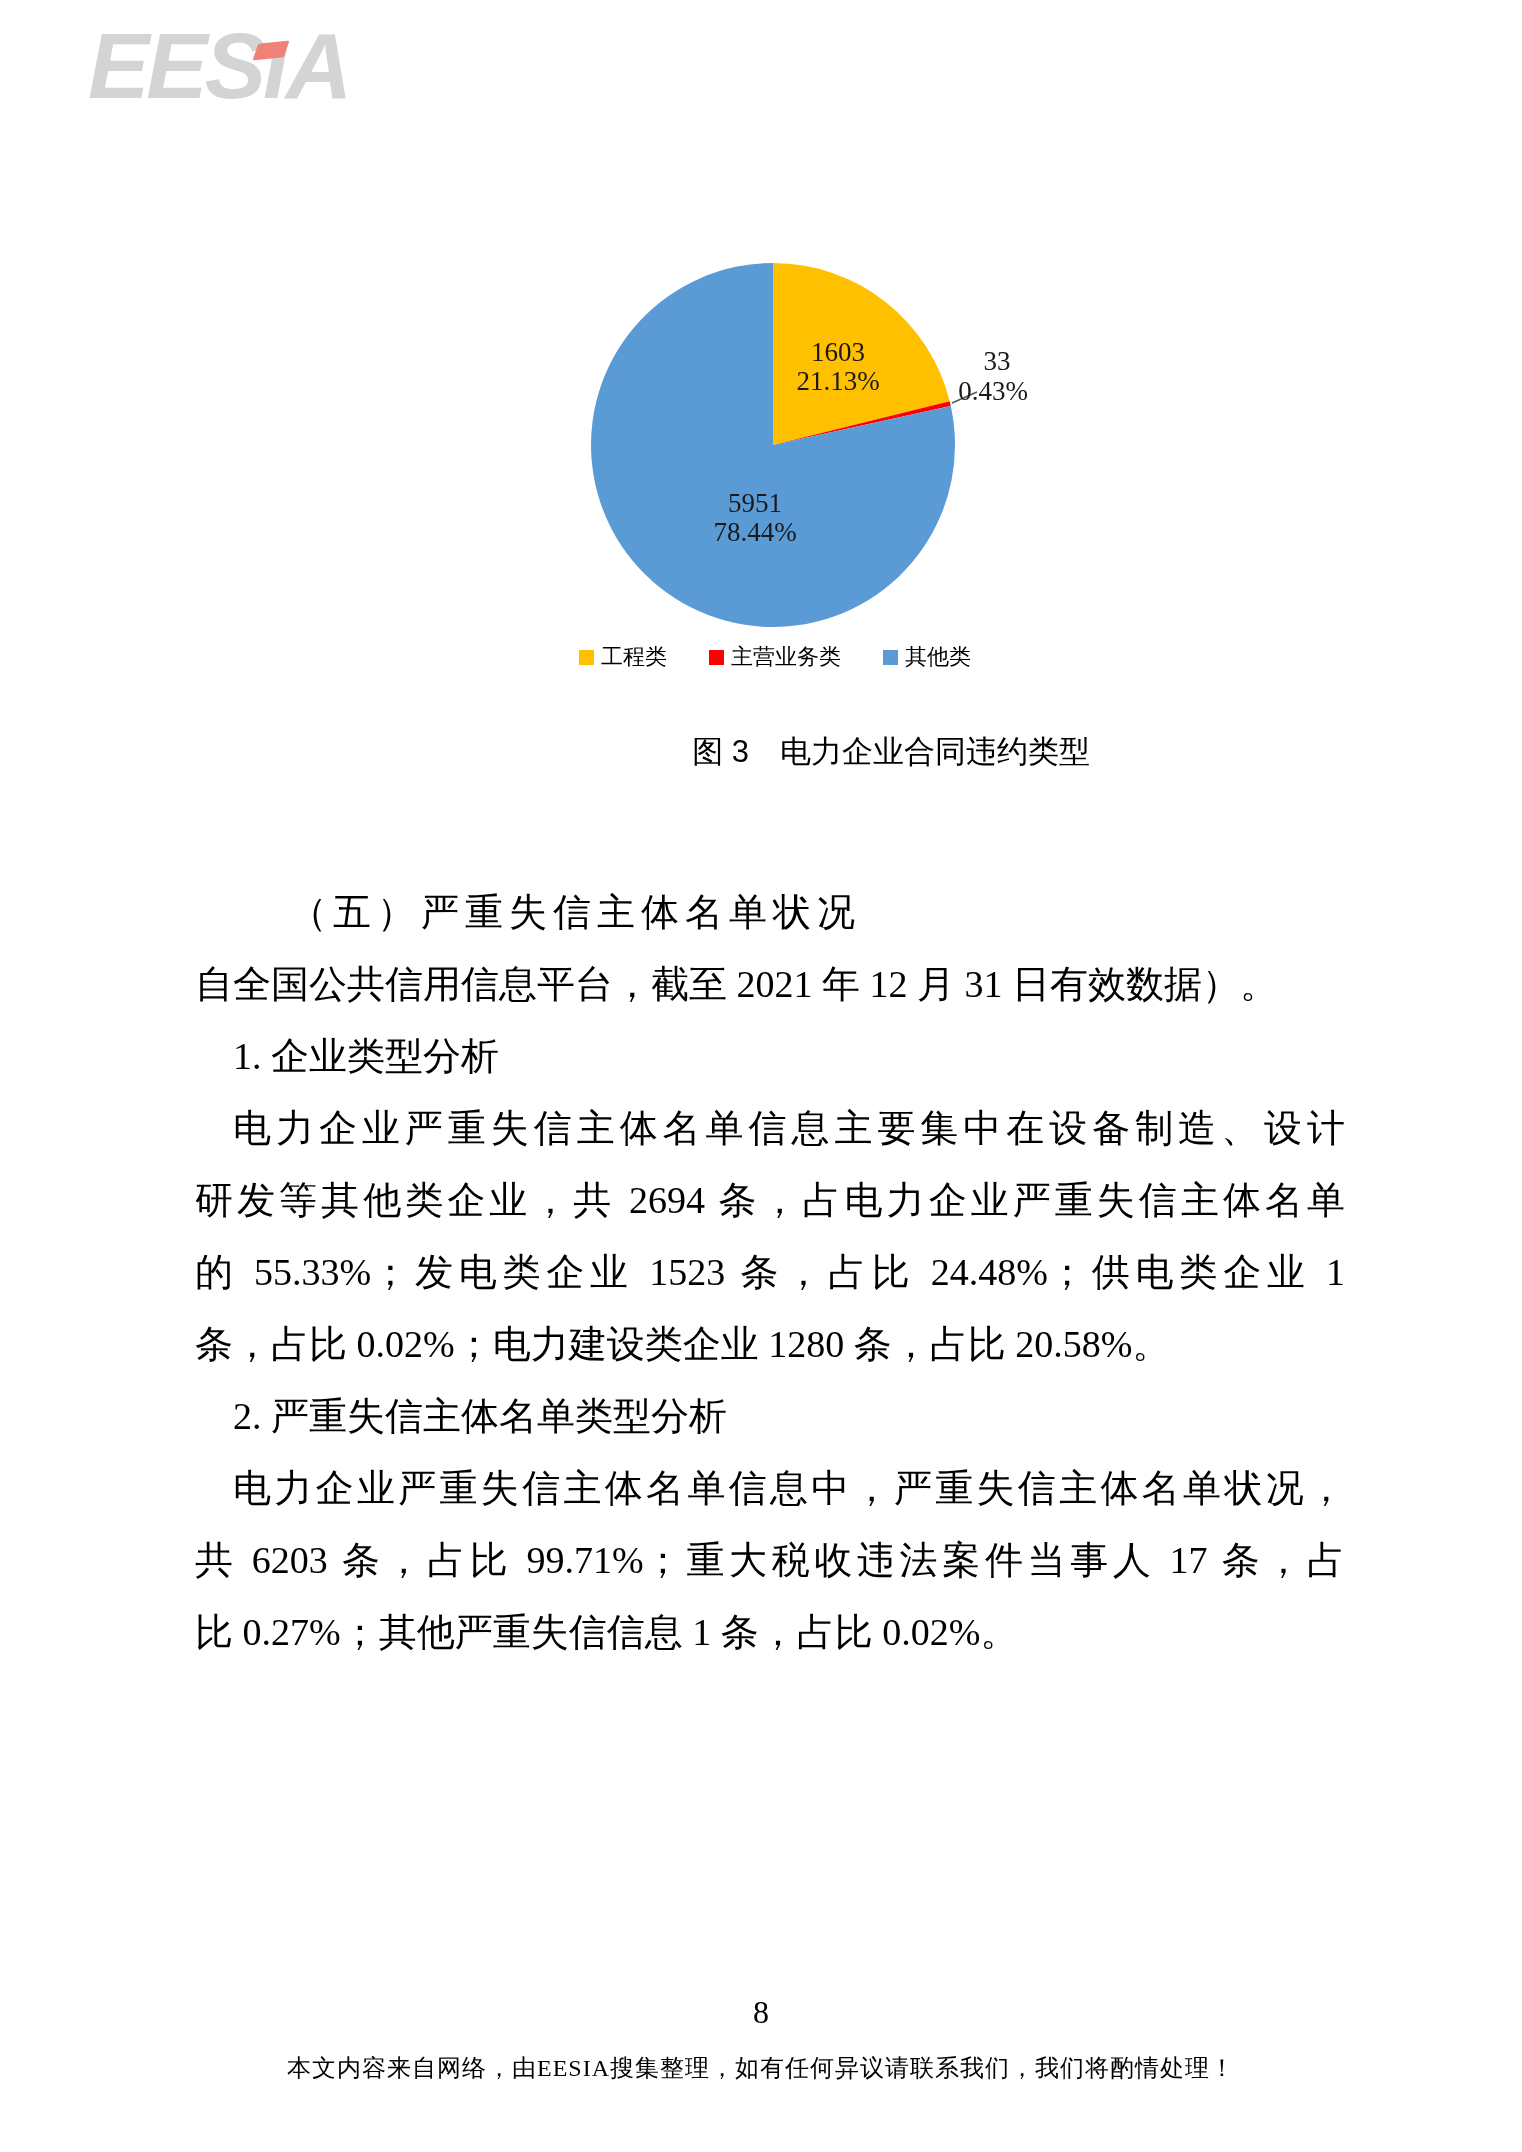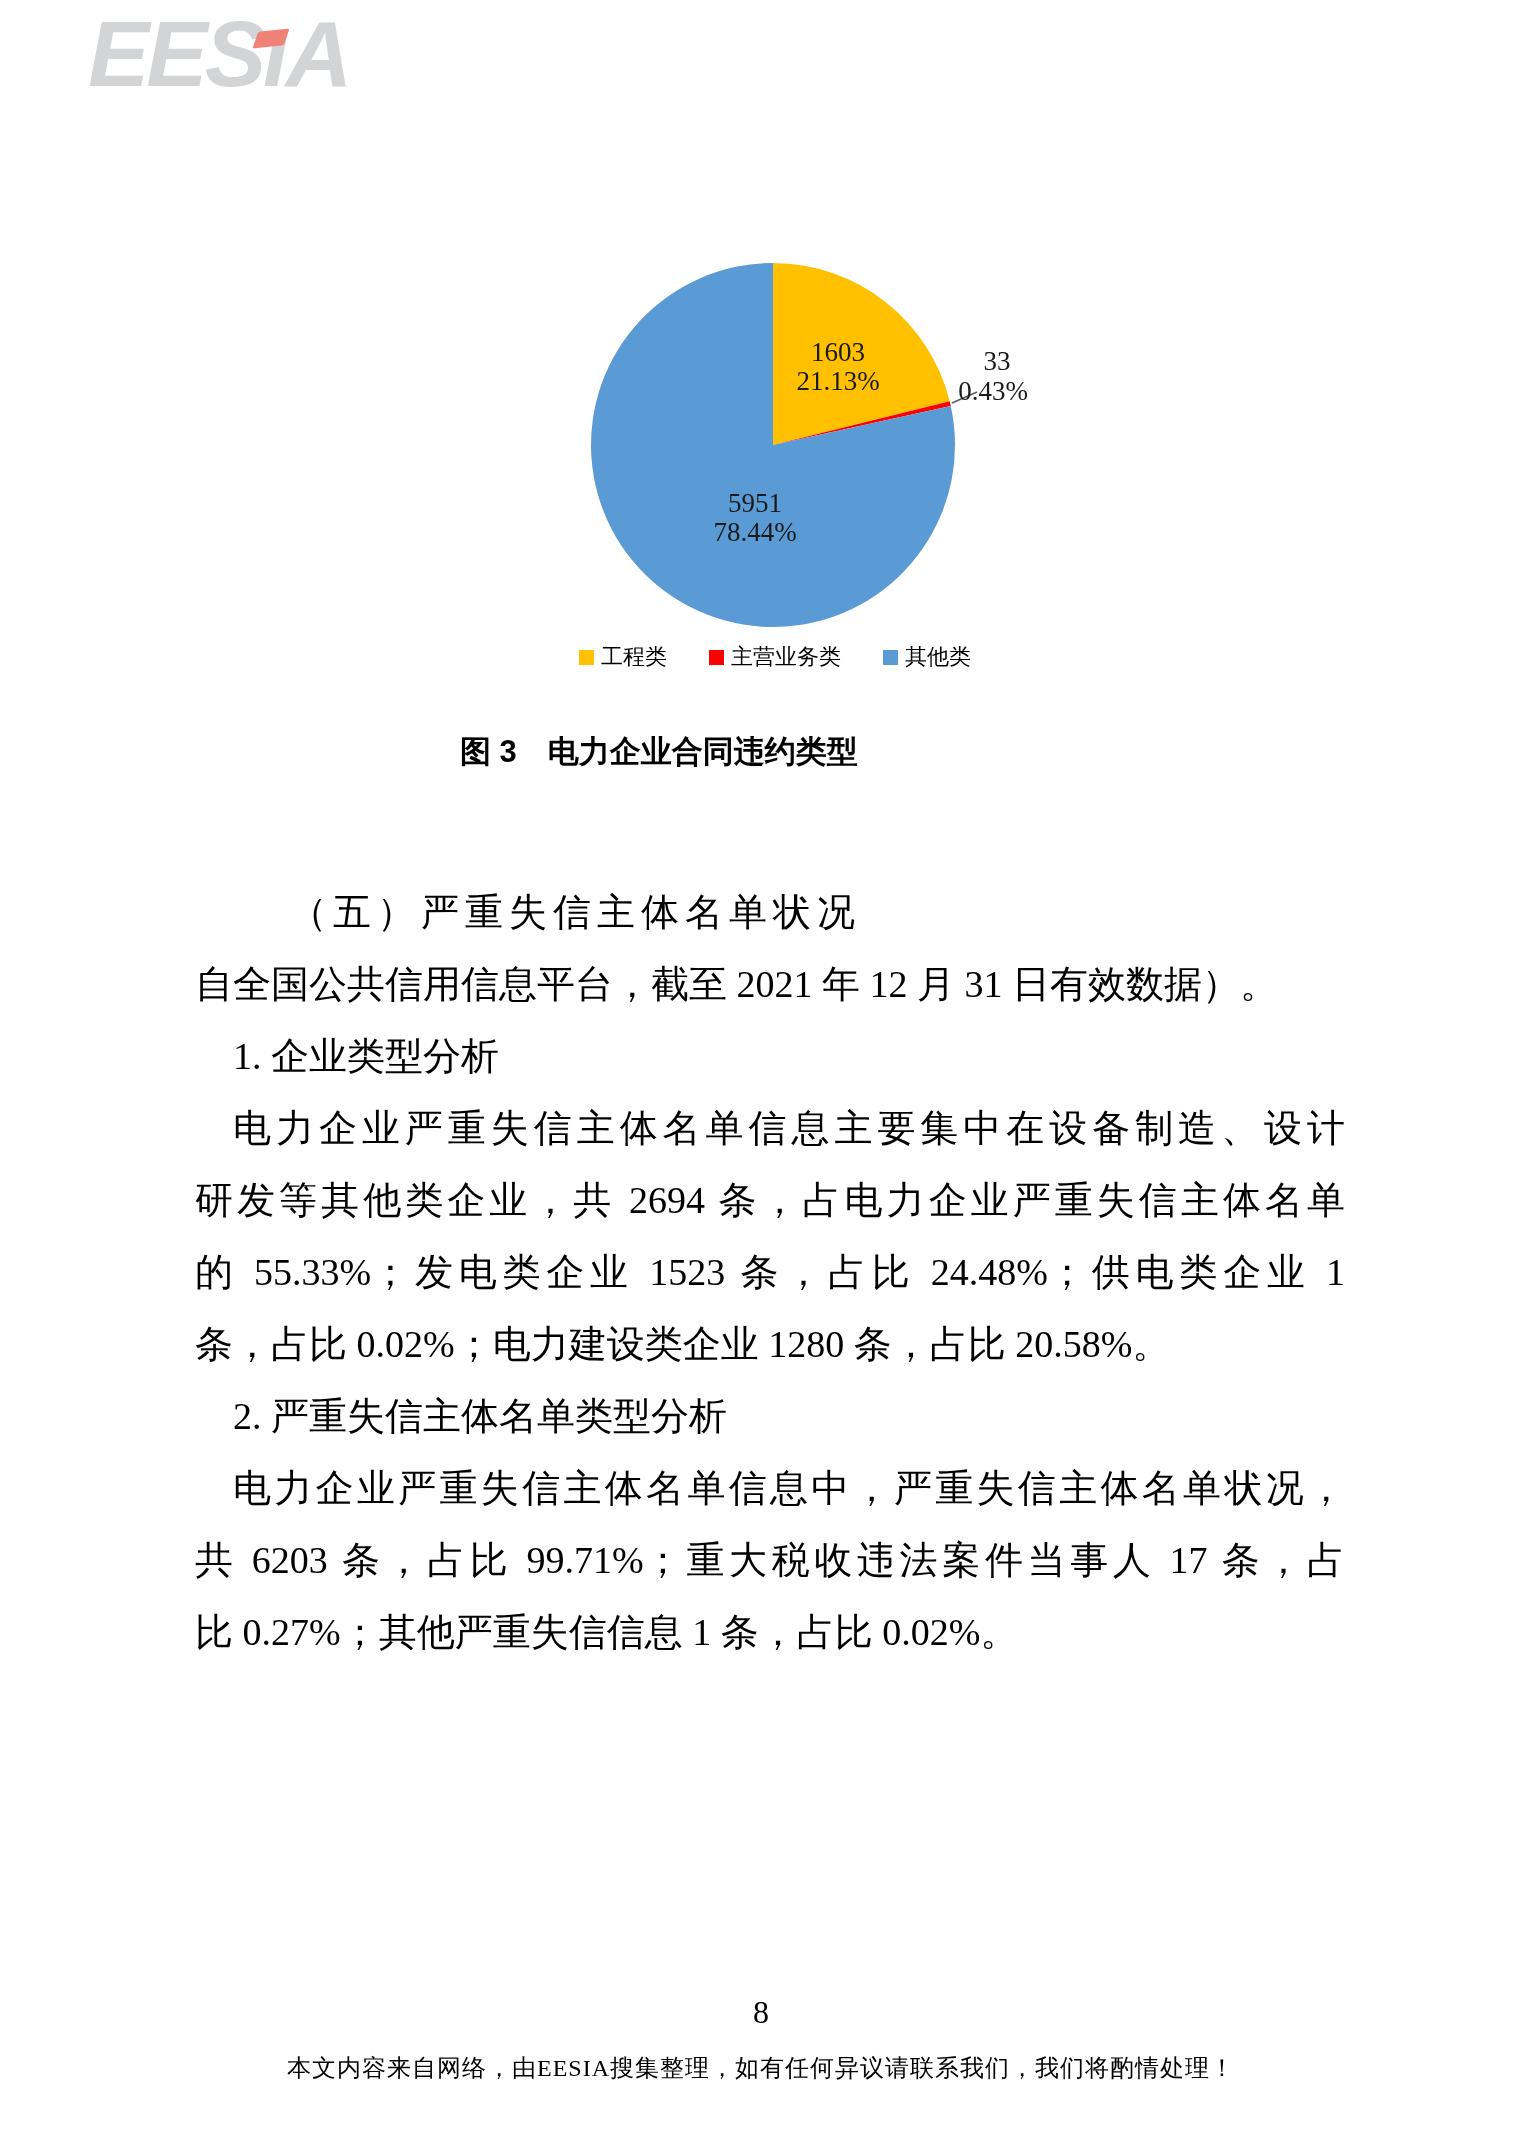--- a/index.html
+++ b/index.html
@@ -7,21 +7,21 @@
     position:relative;
     width:1522px;height:2152px;
     margin:0 auto;
     background:#ffffff;
     overflow:hidden;
     font-family:"Liberation Serif","DejaVu Serif",serif;
     color:#000;
   }
   
   .logo{
-    position:absolute;left:88px;top:4px;height:110px;
+    position:absolute;left:88px;top:16px;height:110px;
     font-family:"Liberation Sans","DejaVu Sans",sans-serif;
     font-style:italic;font-weight:bold;font-size:92px;line-height:100px;
     color:#d2d4d5;letter-spacing:-3px;user-select:none;
   }
   .logo-accent{
     position:absolute;left:168px;top:26px;width:30px;height:17px;
     background:#ef8177;transform:skewX(-24deg) rotate(-6deg);
     border-radius:2px;
   }
   
@@ -31,21 +31,21 @@
     font-size:27px;fill:#1a1a1a;text-anchor:middle;
   }
   .legend{
     position:absolute;left:460px;top:642px;width:630px;
     display:flex;justify-content:center;align-items:center;gap:42px;
     font-family:"Liberation Serif","DejaVu Serif",serif;font-size:22px;
   }
   .legend-item{display:flex;align-items:center;gap:7px;}
   .figure-caption{
     position:absolute;left:460px;top:731px;width:630px;
-    text-align:left;font-weight:bold;font-size:31px;
+    text-align:right;font-weight:normal;font-size:31px;
     font-family:"Liberation Sans","DejaVu Sans",sans-serif;
     color:#000;
   }
   
   .body-text{
     position:absolute;left:195px;top:876px;width:1150px;
     font-size:38px;color:#000;
   }
   .line{height:72px;line-height:72px;white-space:nowrap;}
   .jl{text-align:justify;text-align-last:justify;white-space:normal;}

